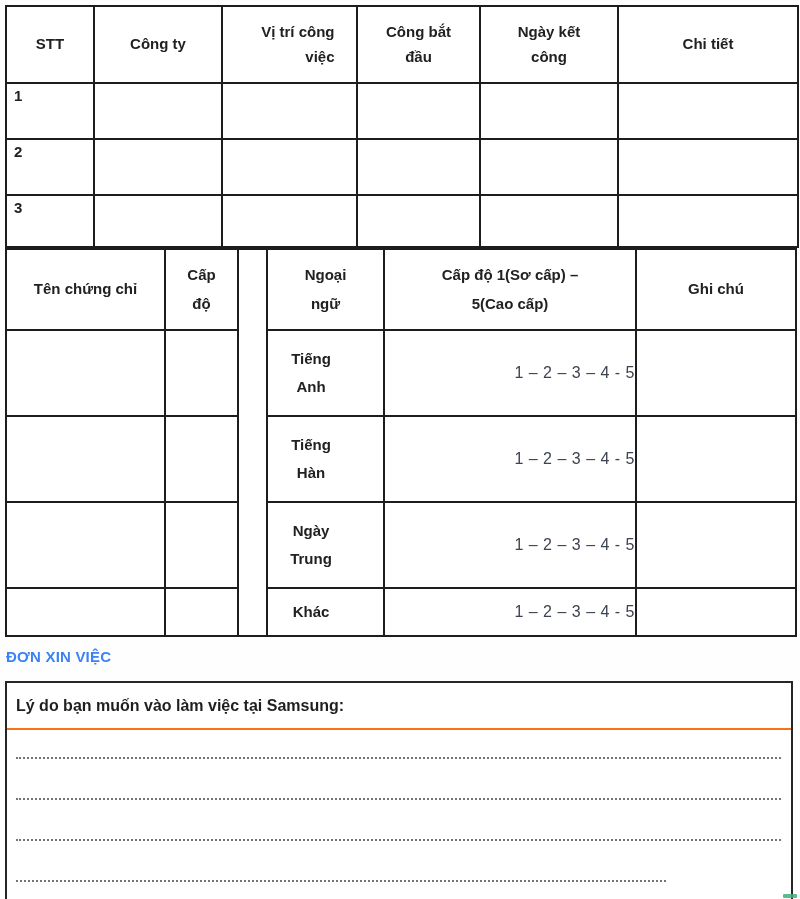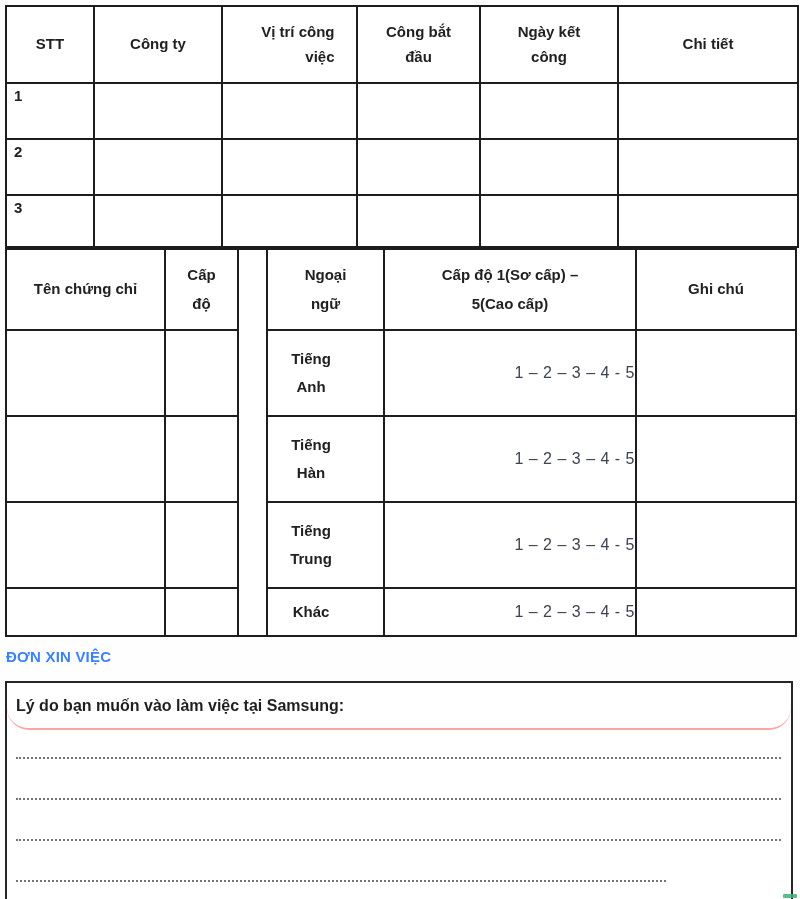--- a/index.html
+++ b/index.html
@@ -103,22 +103,21 @@
     width: 788px;
     height: 240px;
     border: 2px solid #262626;
     background: #ffffff;
   }
   .reason-title {
     padding: 14px 10px 13px 9px;
     font-size: 16px;
     font-weight: bold;
     color: #1f1f1f;
-    border-bottom: 2px solid #fca5a5;
-    border-radius: 22px;
+    border-bottom: 2px solid #f97316;
   }
   .answer-lines { padding: 0 10px 0 9px; }
   .answer-line {
     height: 0;
     border-bottom: 2px dotted #73737b;
     margin-top: 39px;
   }
   .answer-line.first { margin-top: 27px; }
   .answer-line.shorter { width: 85%; }
 
@@ -208,21 +207,21 @@
     <tr class="lang-row">
       <td></td>
       <td></td>
       <td class="lang-name">Tiếng Hàn</td>
       <td class="lang-scale">1 – 2 – 3 – 4 - 5</td>
       <td></td>
     </tr>
     <tr class="lang-row">
       <td></td>
       <td></td>
-      <td class="lang-name">Tiếng Trung</td>
+      <td class="lang-name">Ngày Trung</td>
       <td class="lang-scale">1 – 2 – 3 – 4 - 5</td>
       <td></td>
     </tr>
     <tr class="lang-row-last">
       <td></td>
       <td></td>
       <td class="lang-name">Khác</td>
       <td class="lang-scale">1 – 2 – 3 – 4 - 5</td>
       <td></td>
     </tr>

